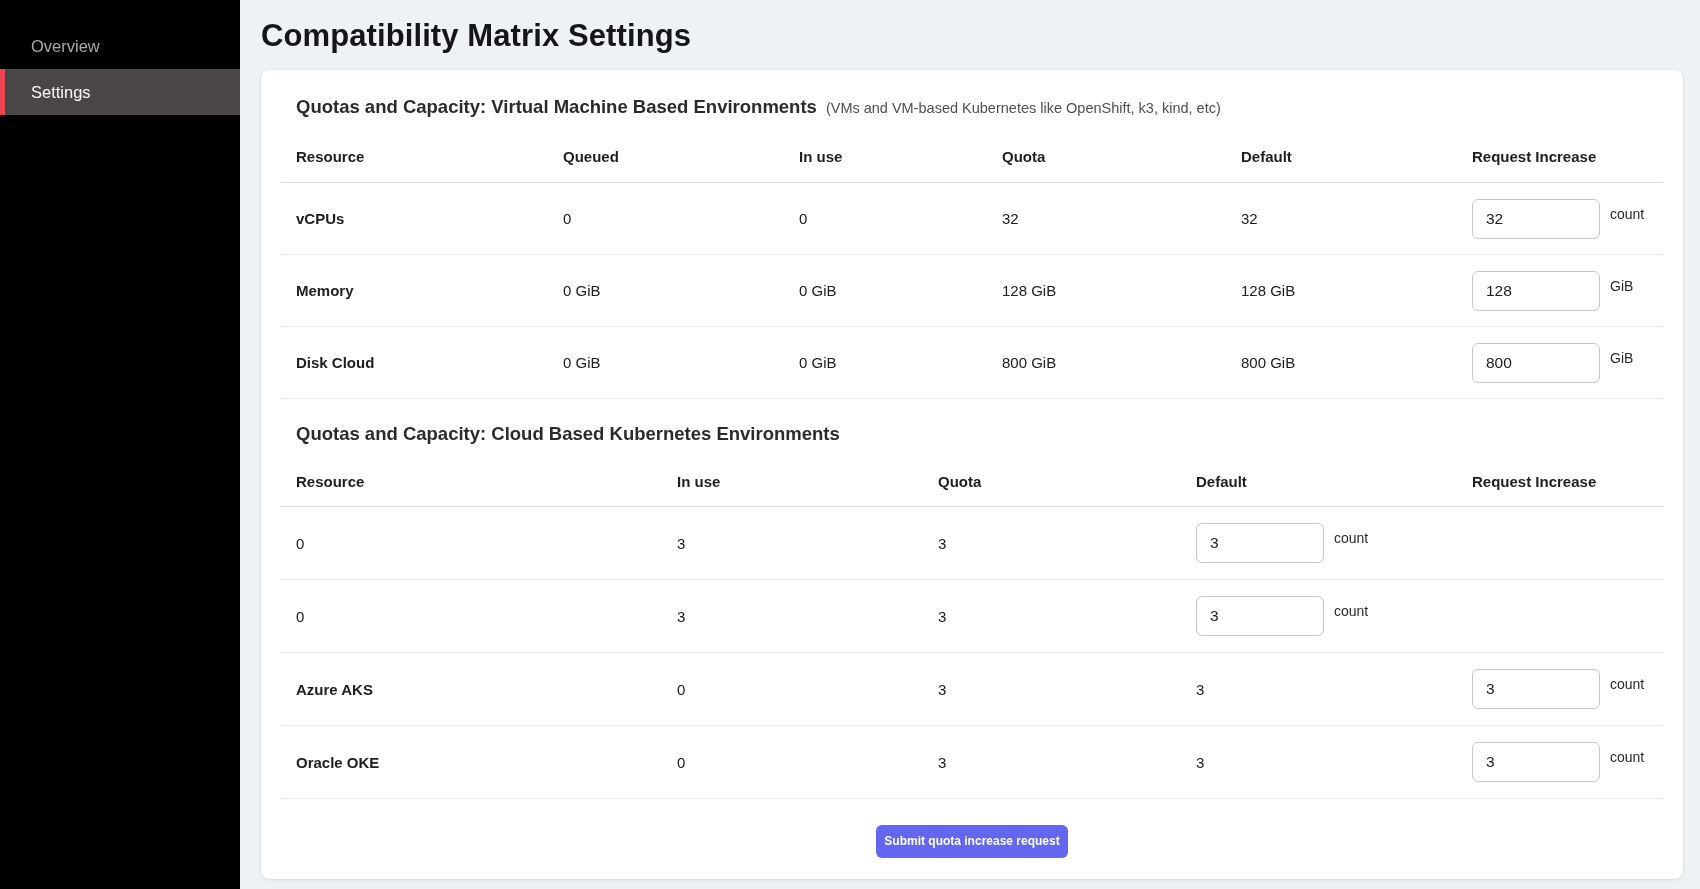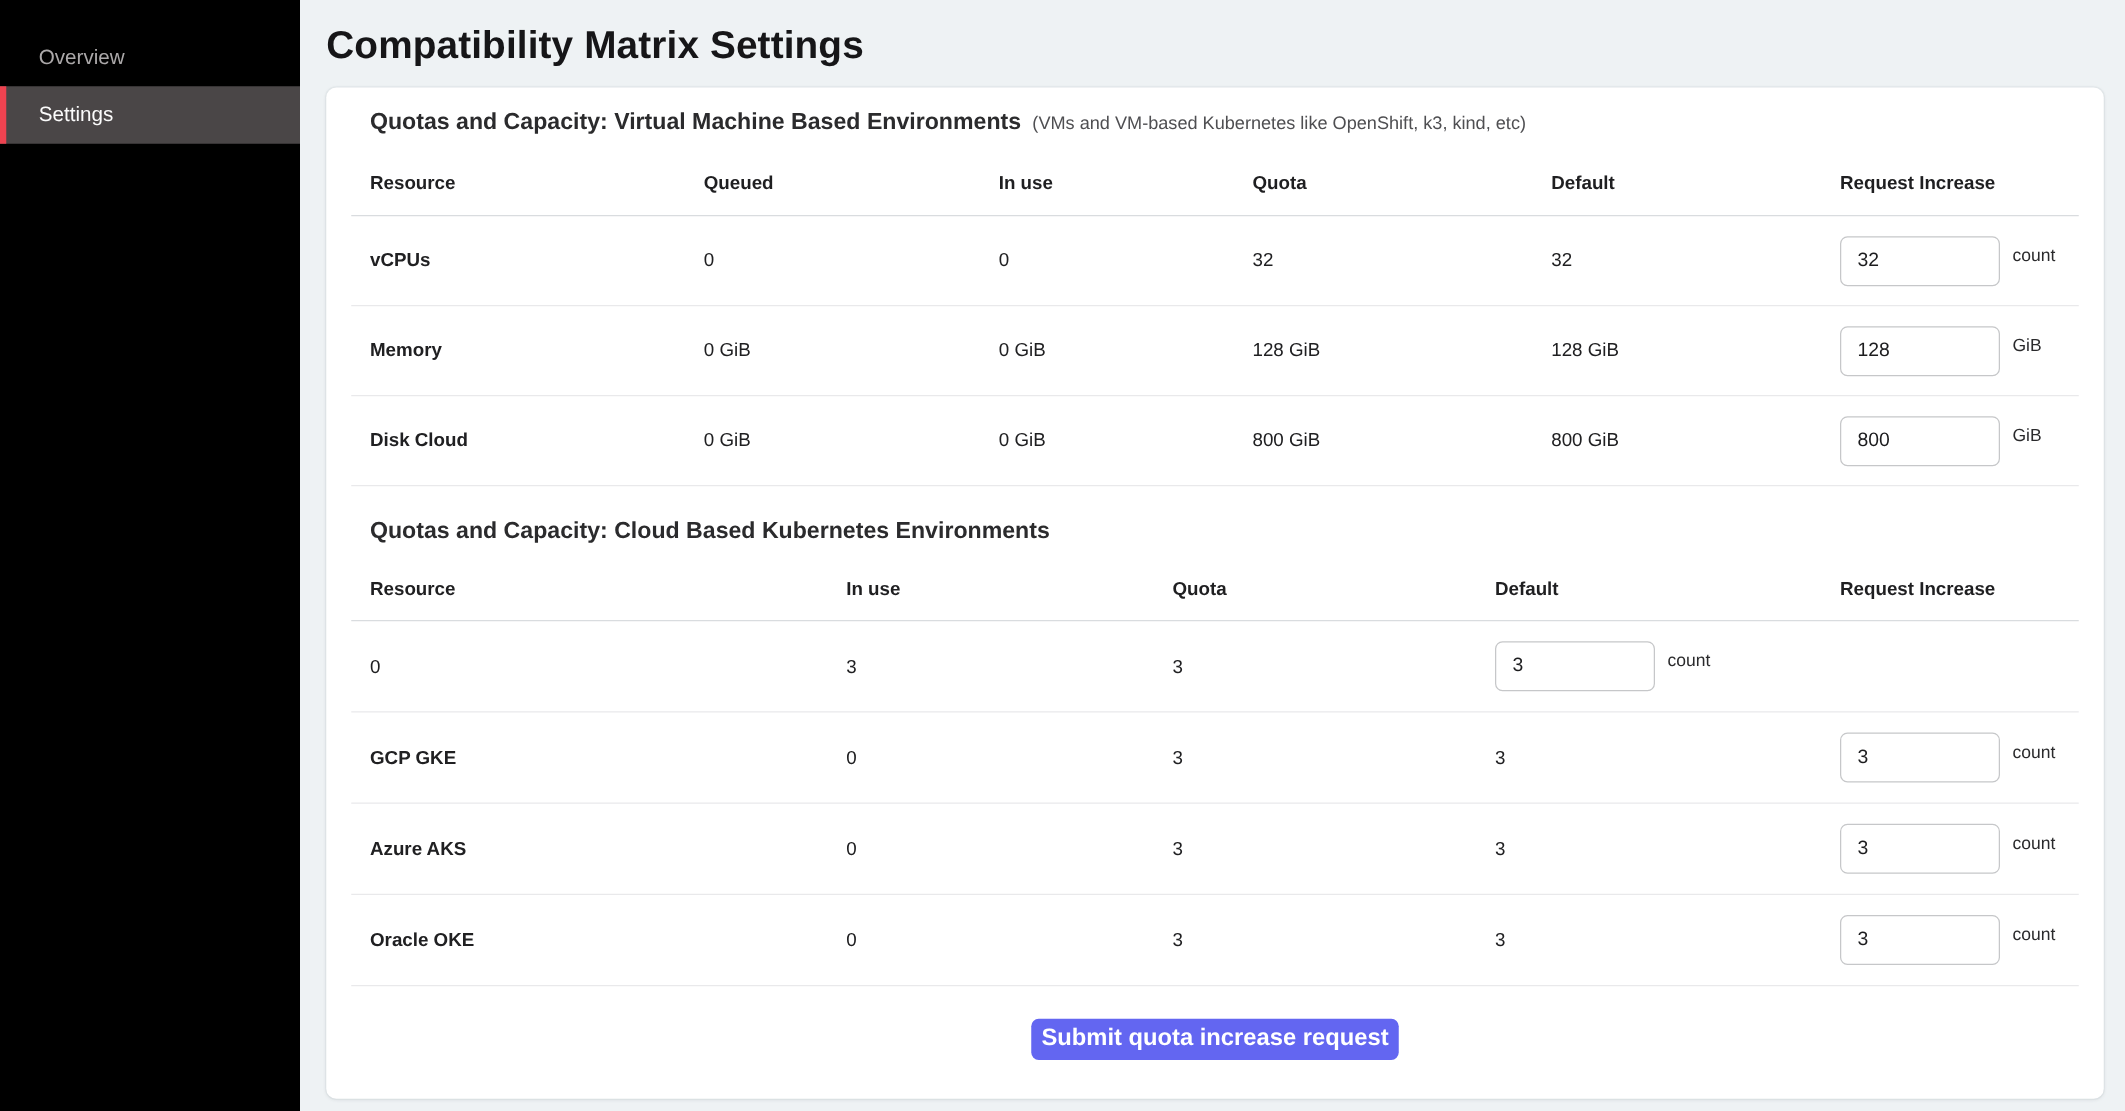--- a/index.html
+++ b/index.html
@@ -57,21 +57,21 @@
   .card {
     width: 1422px;
     height: 809px;
     background: #ffffff;
     border-radius: 8px;
     box-shadow: 0 1px 3px rgba(40,50,60,0.10), 0 0 0 1px rgba(40,50,60,0.03);
     padding: 0 20px;
   }
 
   .section-heading {
-    padding-top: 16px;
+    padding-top: 26px;
     font-size: 18.5px;
     font-weight: 700;
     color: #2b2b2d;
     display: flex;
     align-items: baseline;
     gap: 9px;
     padding-left: 15px;
   }
   .section-heading.second { padding-top: 24px; }
   .section-sub {
@@ -134,21 +134,21 @@
   }
   .submit-btn {
     margin-top: 4px;
     background: #6366f1;
     color: #ffffff;
     border: none;
     border-radius: 6px;
     height: 33px;
     padding: 0 8px;
     font-family: "Liberation Sans", sans-serif;
-    font-size: 19px;
+    font-size: 12px;
     font-weight: 700;
     cursor: pointer;
   }
 </style>
 </head>
 <body>
 
 <nav class="sidebar">
   <div class="side-item">
 
@@ -234,21 +234,20 @@
         <span>0</span>
         <span>3</span>
         <span>3</span>
         <span class="inc-cell">
           <input class="inc-input" type="text" value="3" style="">
           <span class="unit-label">count</span>
         </span>
       </div>
 
       <div class="tbl-row cols-k8s">
-        <span class="res-name">GCP GKE</span>
         <span>0</span>
         <span>3</span>
         <span>3</span>
         <span class="inc-cell">
           <input class="inc-input" type="text" value="3" style="">
           <span class="unit-label">count</span>
         </span>
       </div>
 
       <div class="tbl-row cols-k8s">

